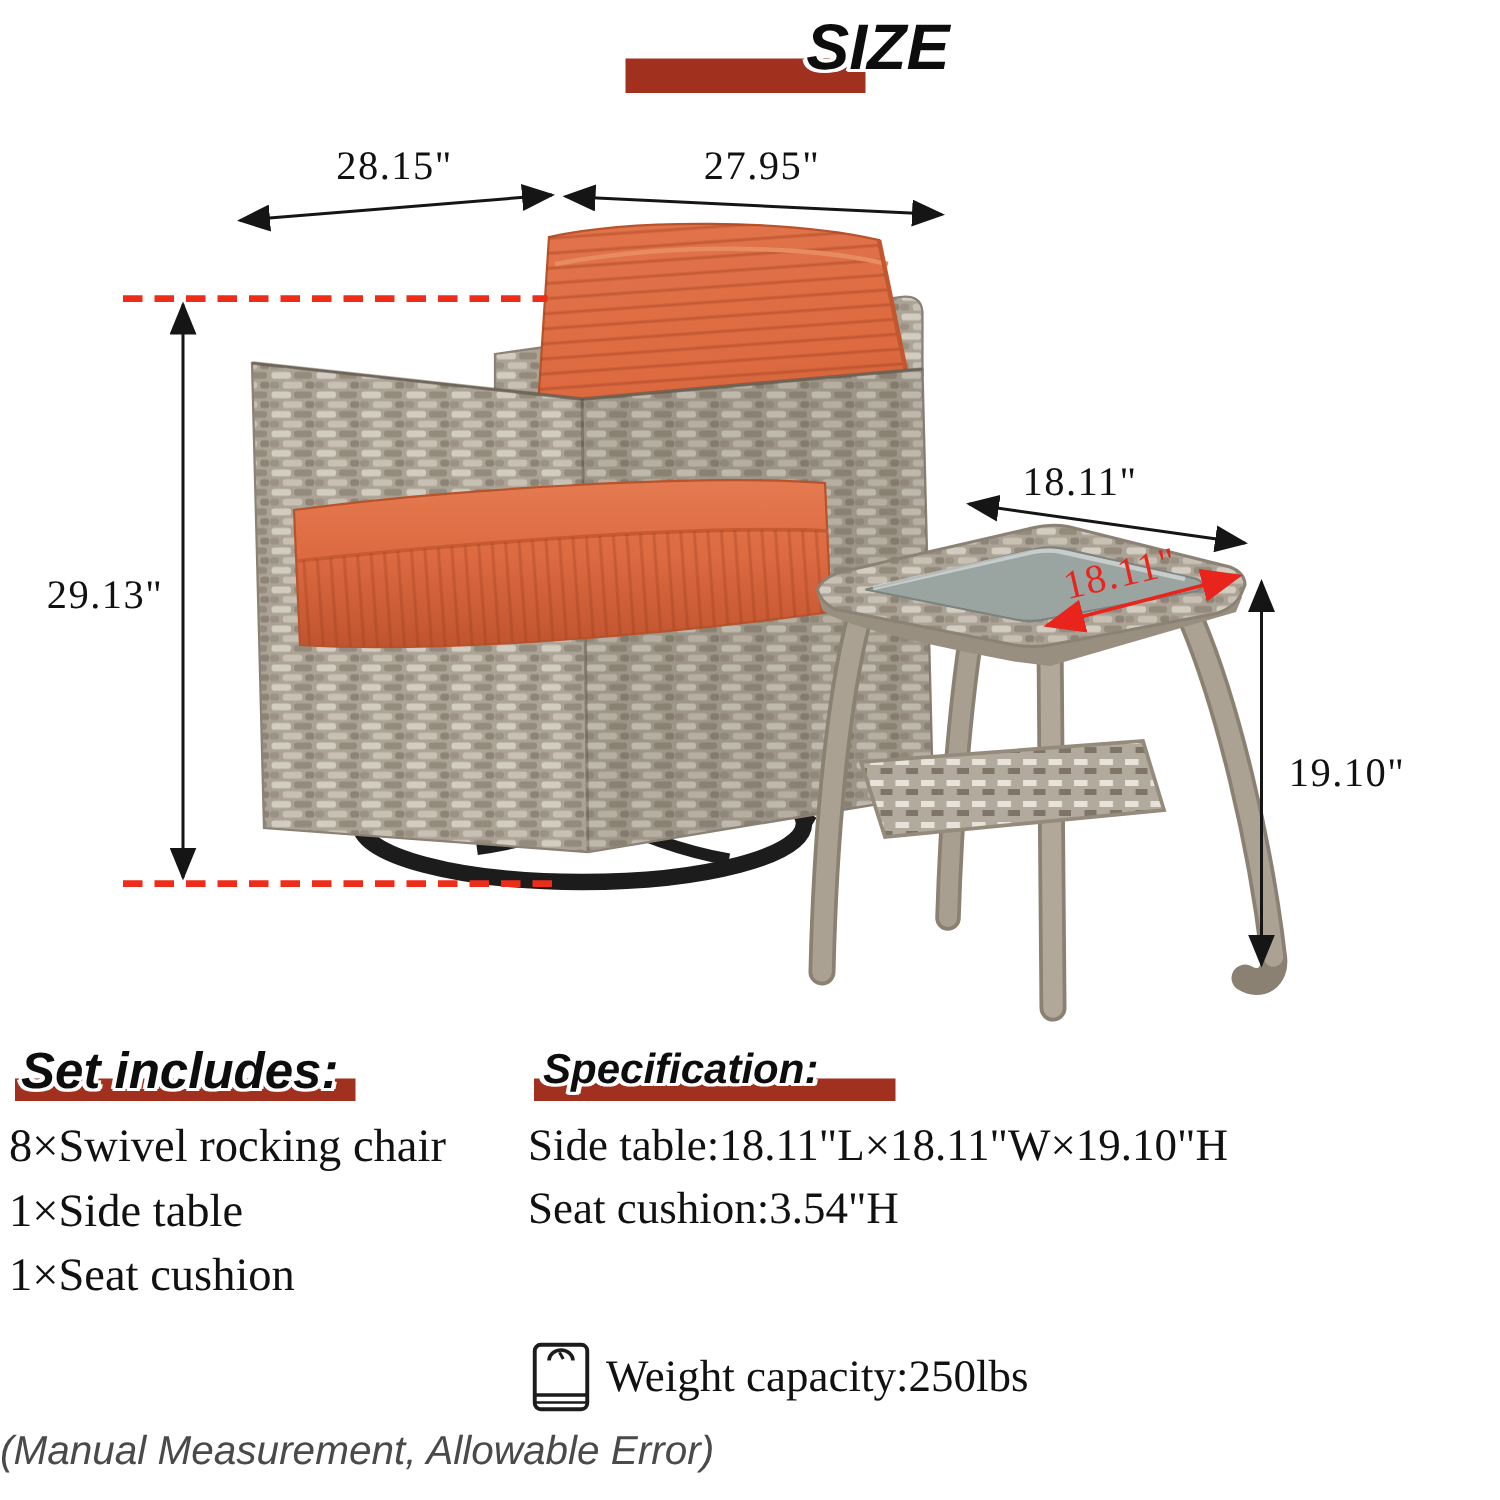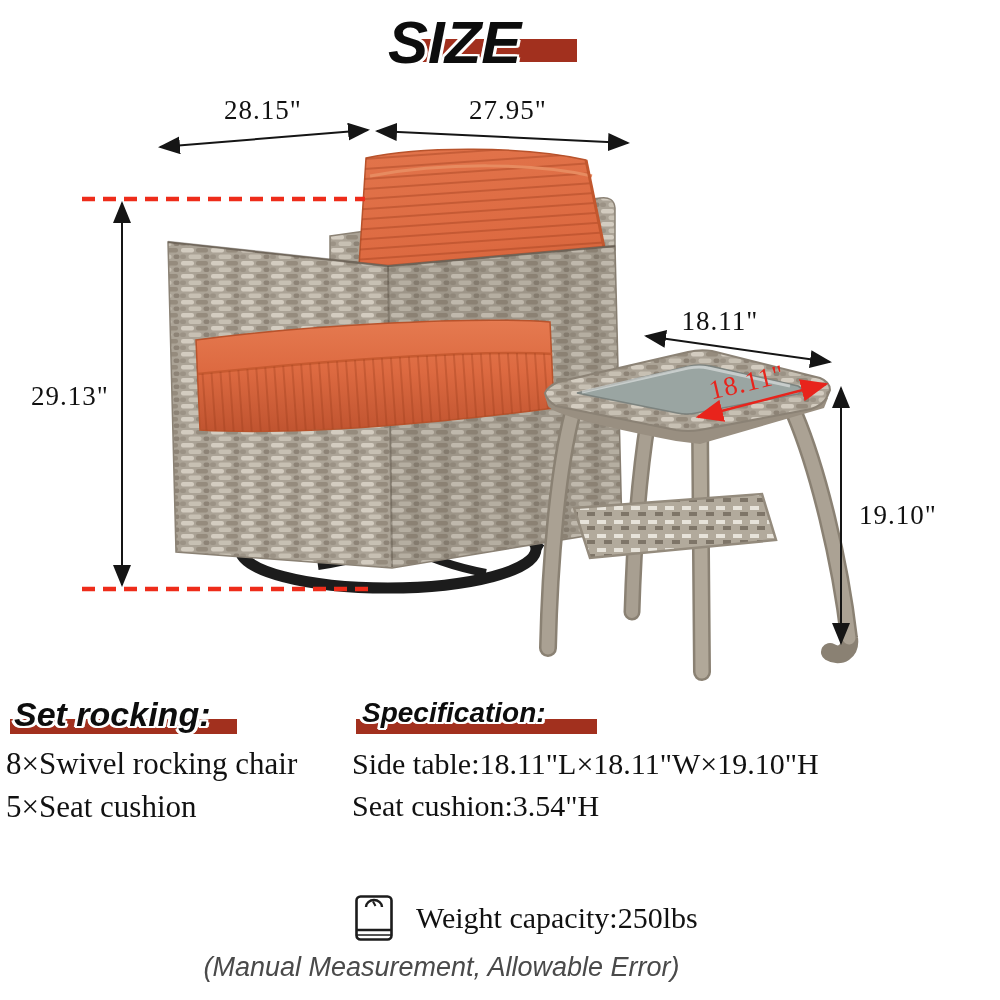--- a/index.html
+++ b/index.html
@@ -14,23 +14,23 @@
       -2px -2px 0 #fff, 2px -2px 0 #fff, -2px 2px 0 #fff, 2px 2px 0 #fff,
       -2px 0 0 #fff, 2px 0 0 #fff, 0 -2px 0 #fff, 0 2px 0 #fff,
       -3px 1px 0 #fff, 3px 1px 0 #fff;
     white-space:nowrap;z-index:5;
   }
   .redbar{background:#a2301e;z-index:4;}
   .dim-label{font-size:27px;text-align:center;z-index:6;letter-spacing:1px;}
   .dim-red{color:#e8241c;}
   .list{font-size:31px;line-height:43px;z-index:6;}
   .speclist{font-size:30px;line-height:42px;z-index:6;}
-  .weightrow{display:flex;align-items:center;gap:22px;z-index:6;}
+  .weightrow{display:flex;align-items:center;gap:10px;z-index:6;}
   .weightrow .wtxt{font-size:30px;}
-  .note{width:883px;text-align:center;font-family:"Liberation Sans",sans-serif;
+  .note{width:883px;text-align:left;font-family:"Liberation Sans",sans-serif;
         font-style:italic;font-size:27px;color:#4a4a4a;z-index:6;}
   svg{display:block;}
 </style>
 </head>
 <body>
 
 <svg class="abs" style="left:0;top:0;z-index:1" width="1000" height="1000" viewBox="0 0 1000 1000">
   <defs>
     <pattern id="wk" patternUnits="userSpaceOnUse" width="30" height="13">
       <rect width="30" height="13" fill="#aba396"></rect>
@@ -128,34 +128,35 @@
     <line x1="160" y1="147" x2="368" y2="130" stroke="#151515" stroke-width="2" marker-start="url(#ab)" marker-end="url(#ab)"></line>
     <line x1="377" y1="131" x2="628" y2="143" stroke="#151515" stroke-width="2" marker-start="url(#ab)" marker-end="url(#ab)"></line>
     <line x1="122" y1="203" x2="122" y2="585" stroke="#151515" stroke-width="2" marker-start="url(#ab)" marker-end="url(#ab)"></line>
     <line x1="646" y1="336" x2="830" y2="362" stroke="#151515" stroke-width="2" marker-start="url(#ab)" marker-end="url(#ab)"></line>
     <line x1="698" y1="417" x2="826" y2="384" stroke="#e8241c" stroke-width="2.5" marker-start="url(#ar)" marker-end="url(#ar)"></line>
     <line x1="841" y1="388" x2="841" y2="643" stroke="#151515" stroke-width="2" marker-start="url(#ab)" marker-end="url(#ab)"></line>
   </g>
 </svg>
 
 <div class="abs redbar" style="left:417px;top:39px;width:160px;height:23px"></div>
-<div class="abs stencil" style="left:388px;top:8px;width:220px;text-align:left;font-size:60px">SIZE</div>
+<div class="abs stencil" style="left:413px;top:8px;width:220px;text-align:right;font-size:43px">SIZE</div>
 
 <div class="abs dim-label" style="left:198px;top:95px;width:130px">28.15"</div>
 <div class="abs dim-label" style="left:443px;top:95px;width:130px">27.95"</div>
 <div class="abs dim-label" style="left:20px;top:381px;width:100px">29.13"</div>
 <div class="abs dim-label" style="left:655px;top:306px;width:130px">18.11"</div>
 <div class="abs dim-label dim-red" style="left:683px;top:367px;width:128px;transform:rotate(-13deg)">18.11"</div>
 <div class="abs dim-label" style="left:848px;top:500px;width:100px">19.10"</div>
 
 <div class="abs redbar" style="left:10px;top:719px;width:227px;height:15px"></div>
-<div class="abs stencil" style="left:14px;top:695px;font-size:34px">Set rocking:</div>
+<div class="abs stencil" style="left:14px;top:695px;font-size:34px">Set includes:</div>
 <div class="abs list" style="left:6px;top:742px">
   <div>8×Swivel rocking chair</div>
-  <div>5×Seat cushion</div>
+  <div>1×Side table</div>
+  <div>1×Seat cushion</div>
 </div>
 
 <div class="abs redbar" style="left:356px;top:719px;width:241px;height:15px"></div>
 <div class="abs stencil" style="left:362px;top:697px;font-size:28px">Specification:</div>
 <div class="abs speclist" style="left:352px;top:743px">
   <div>Side table:18.11"L×18.11"W×19.10"H</div>
   <div>Seat cushion:3.54"H</div>
 </div>
 
 <div class="abs weightrow" style="left:354px;top:894px">

